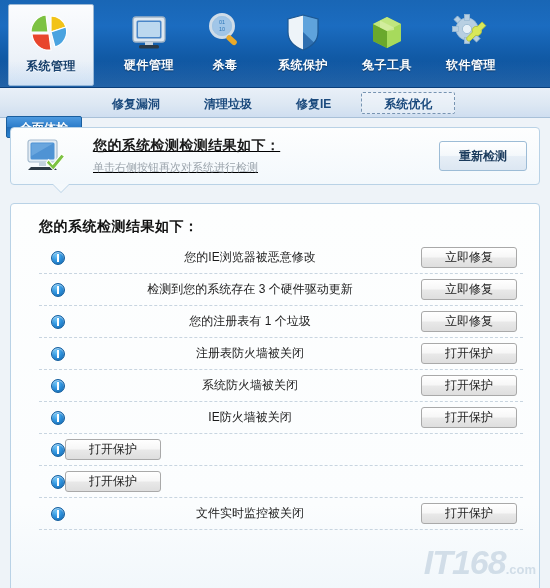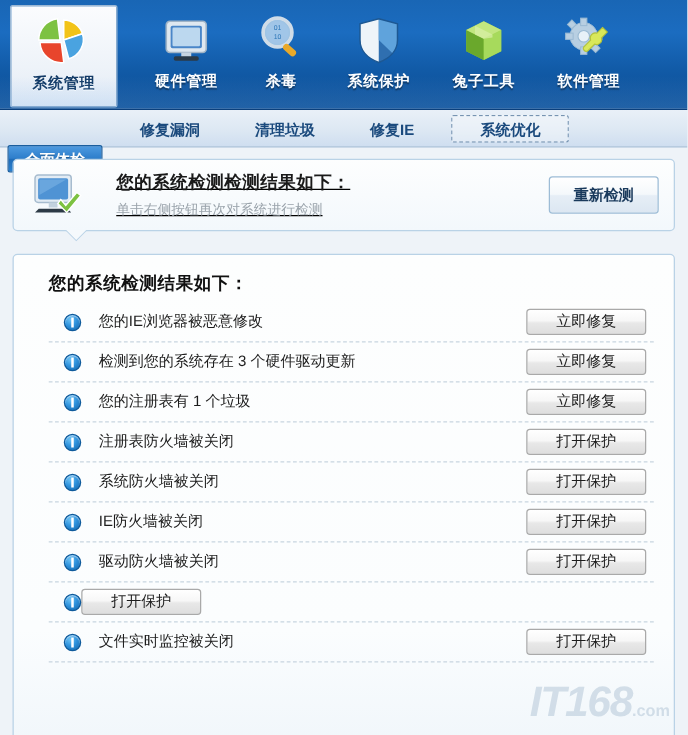--- a/index.html
+++ b/index.html
@@ -222,20 +222,21 @@
     margin-left: -1px;
     width: 2px; height: 2px;
     background: #ffffff;
   }
   .row-label {
     margin-left: 14px;
     font-size: 12px;
     color: #1c1c1c;
     flex: 1;
     white-space: nowrap;
+    text-align: center;
   }
   .btn-action {
     width: 96px; height: 21px;
     background: linear-gradient(to bottom, #ffffff 0%, #f7f7f7 45%, #e8e8e8 55%, #dedede 100%);
     border: 1px solid #a9a9a9;
     border-radius: 3px;
     font-size: 12px;
     color: #1c1c1c;
     cursor: pointer;
     font-family: "Liberation Sans", sans-serif;
@@ -410,21 +411,20 @@
   </div>
 
   <div class="row">
     <span class="row-icon"></span>
     <span class="row-label">IE防火墙被关闭</span>
     <button class="btn-action">打开保护</button>
   </div>
 
   <div class="row">
     <span class="row-icon"></span>
-    <span class="row-label">驱动防火墙被关闭</span>
     <button class="btn-action">打开保护</button>
   </div>
 
   <div class="row">
     <span class="row-icon"></span>
     <button class="btn-action">打开保护</button>
   </div>
 
   <div class="row">
     <span class="row-icon"></span>

